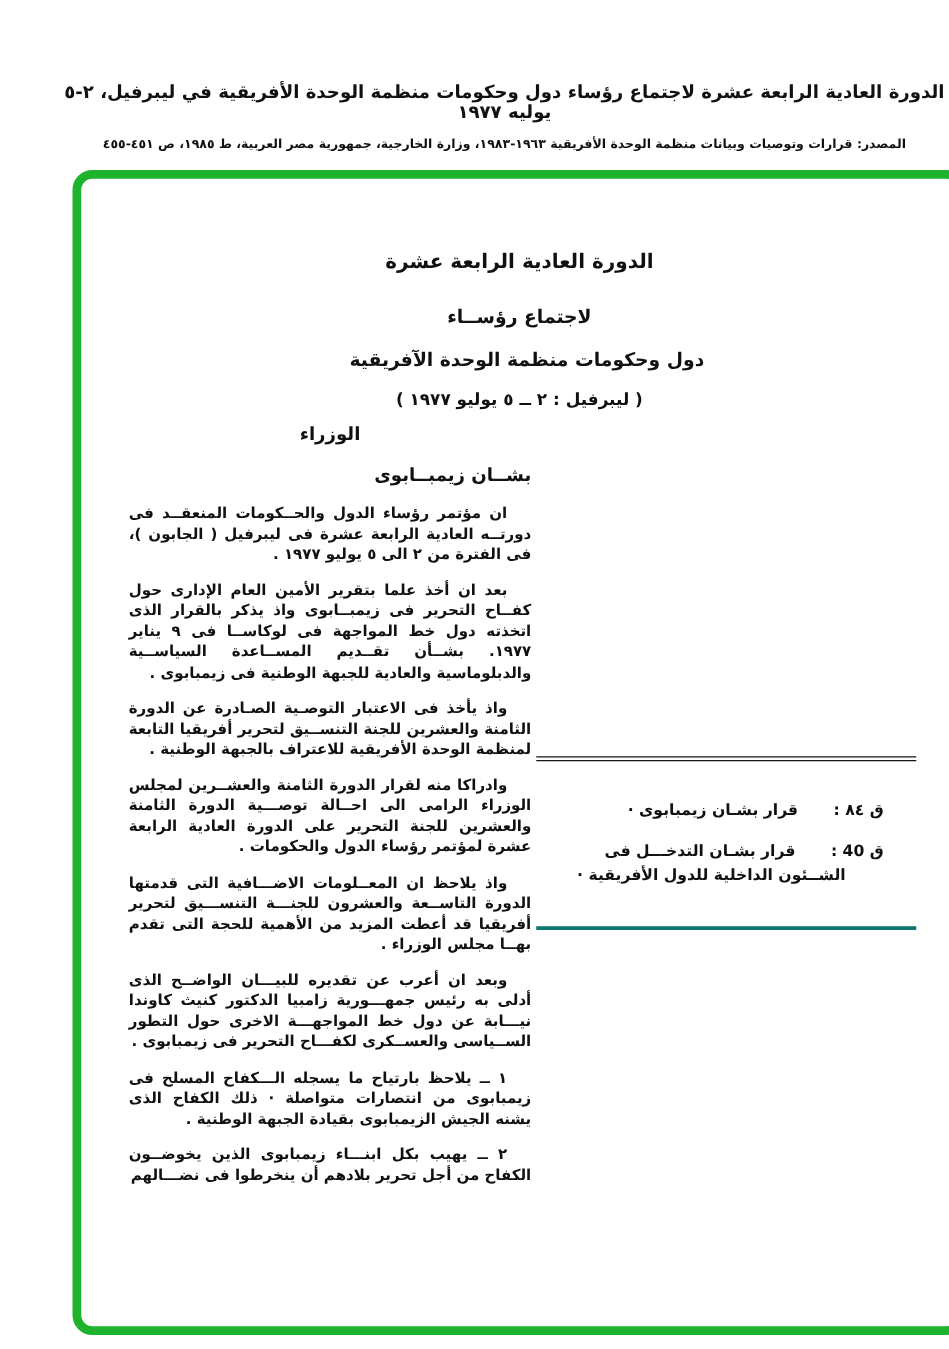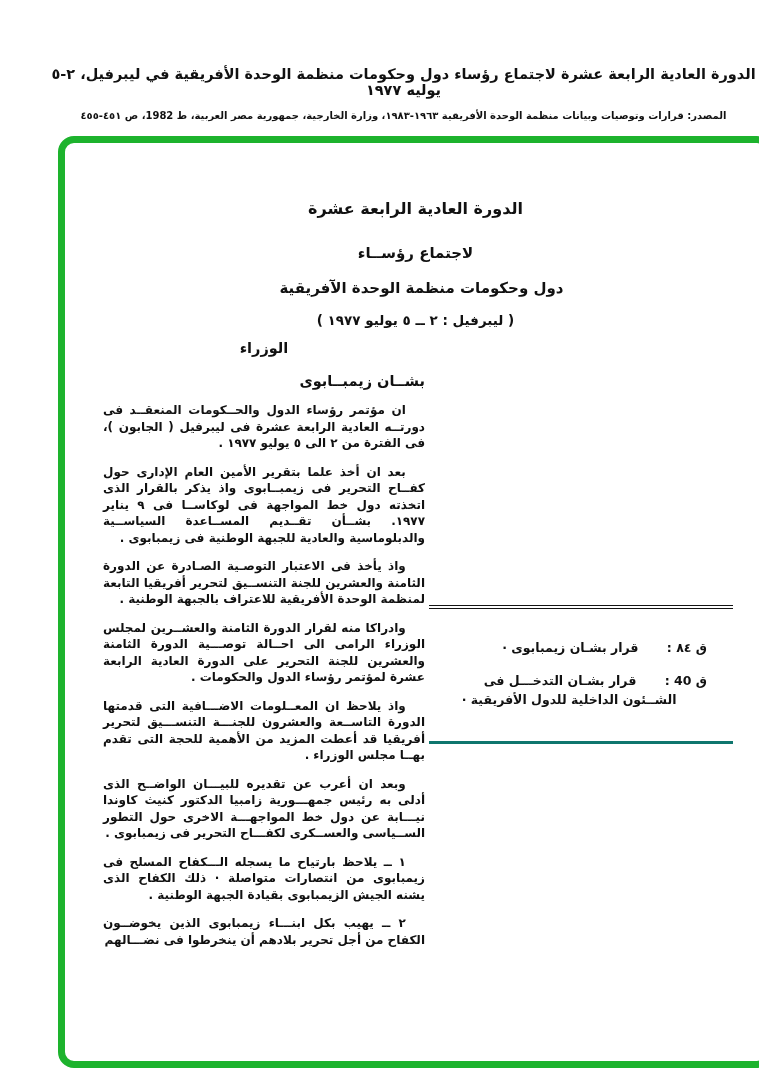--- a/index.html
+++ b/index.html
@@ -97,21 +97,21 @@
     position:absolute; top:1046px; left:0; right:0;
     text-align:center;
     font-size:13px; font-weight:bold;
   }
 </style>
 </head>
 <body>
 
 <div class="page-header">
   <div class="hdr-line1">الدورة العادية الرابعة عشرة لاجتماع رؤساء دول وحكومات منظمة الوحدة الأفريقية في ليبرفيل، ٢-٥ يوليه ١٩٧٧</div>
-  <div class="hdr-line2">المصدر: قرارات وتوصيات وبيانات منظمة الوحدة الأفريقية ١٩٦٣-١٩٨٣، وزارة الخارجية، جمهورية مصر العربية، ط 1982، ص ٤٥١-٤٥٥</div>
+  <div class="hdr-line2">المصدر: قرارات وتوصيات وبيانات منظمة الوحدة الأفريقية ١٩٦٣-١٩٨٣، وزارة الخارجية، جمهورية مصر العربية، ط ١٩٨٥، ص ٤٥١-٤٥٥</div>
 </div>
 
 <div class="frame">
 
   <div class="title-block">
     <div class="title-line1">الدورة العادية الرابعة عشرة</div>
     <div class="title-line2">لاجتماع رؤســاء</div>
     <div class="title-line3">دول وحكومات منظمة الوحدة الآفريقية</div>
     <div class="title-line4">( ليبرفيل : ٢ ــ ٥ يوليو ١٩٧٧ )</div>
   </div>

